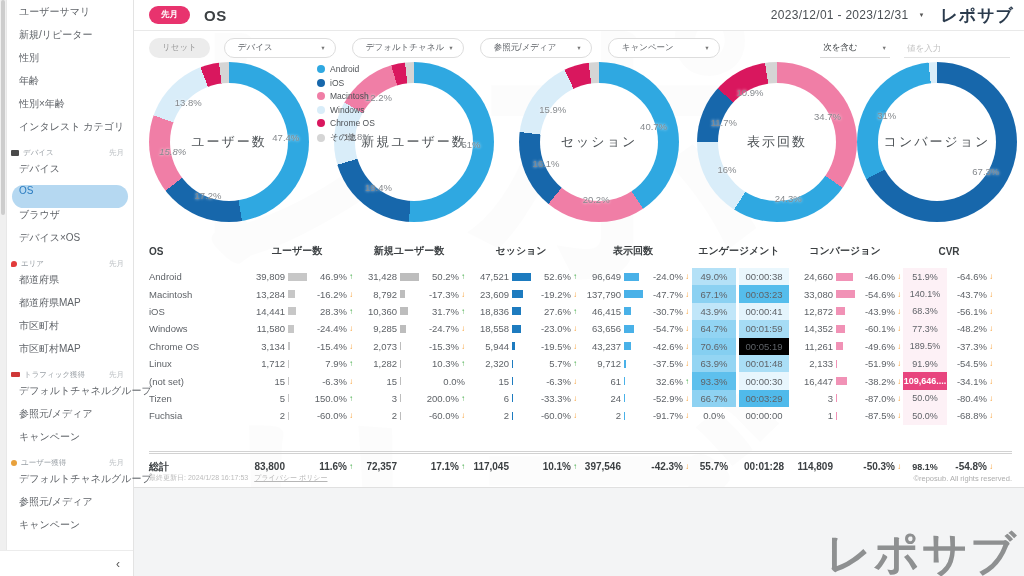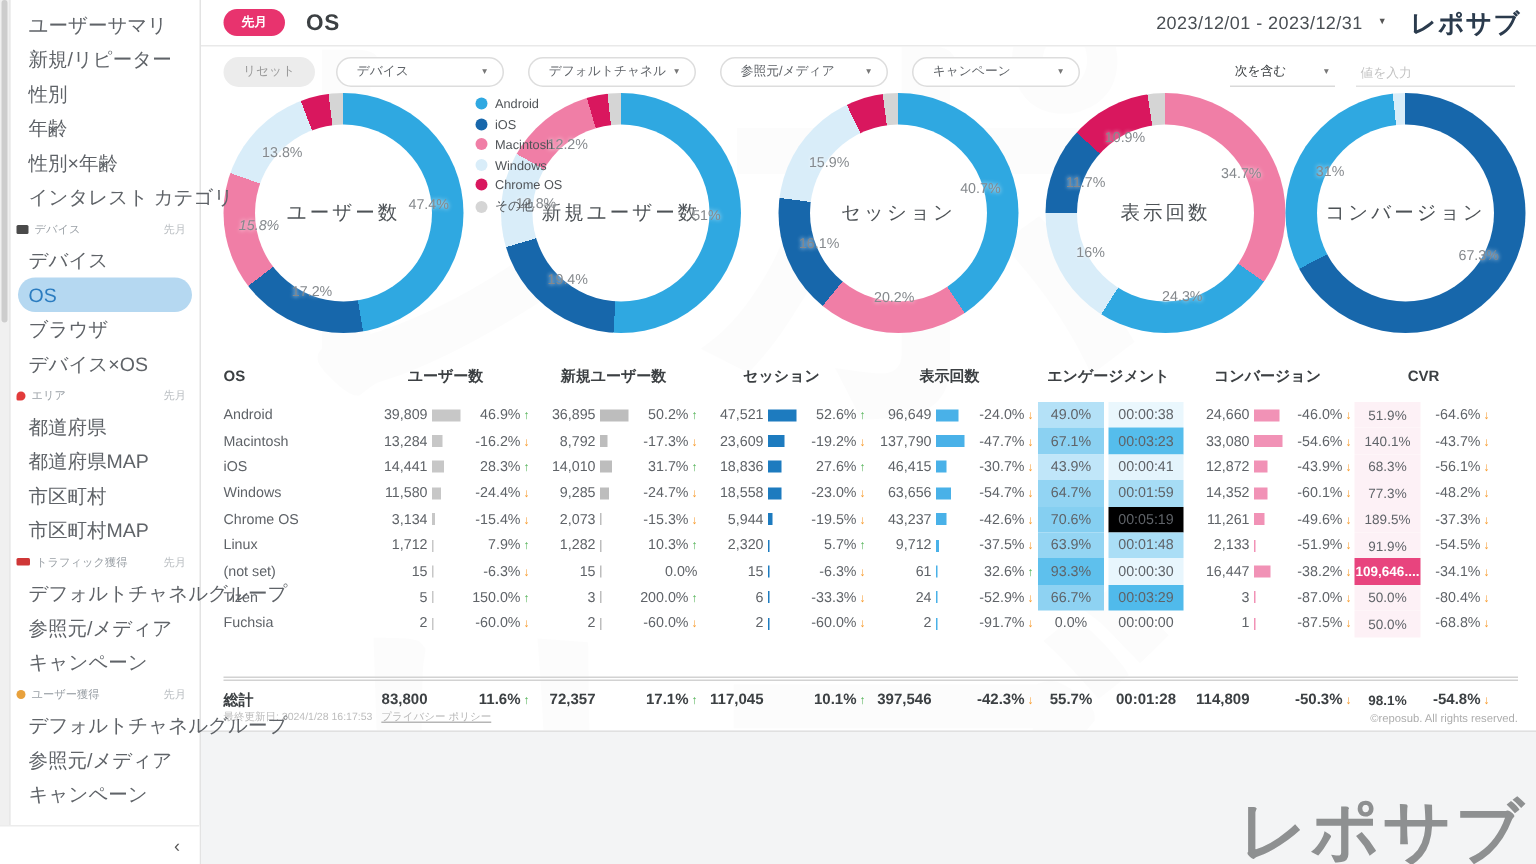--- a/index.html
+++ b/index.html
@@ -6,22 +6,22 @@
   body{width:1024px;height:576px;position:relative;overflow:hidden;
        font-family:"Liberation Sans","DejaVu Sans",sans-serif;background:#f3f4f5;}
 
   
   .sidebar{position:absolute;left:0;top:0;bottom:0;width:133px;background:#fff;
            border-right:1px solid #e3e3e3;z-index:6;}
   .scroll-track{position:absolute;left:0;top:0;bottom:0;width:6px;background:#f0f0f0;
                 border-right:1px solid #e8e8e8;}
   .scroll-thumb{position:absolute;left:1px;top:0;width:4px;height:215px;background:#cdcdcd;border-radius:2px;}
   #sidebar-list{position:absolute;top:5px;left:7px;right:0;}
-  .sb-item{height:23px;display:flex;align-items:center;padding-left:12px;
-           font-size:13px;color:#5f6368;cursor:pointer;white-space:nowrap;}
+  .sb-item{height:23px;display:flex;align-items:flex-start;padding-left:12px;
+           font-size:10px;color:#5f6368;cursor:pointer;white-space:nowrap;}
   .sb-item.sel{background:#b5d8f1;border-radius:12px;margin:0 5px;padding-left:7px;color:#2b7cc0;}
   .sb-section{height:19px;display:flex;align-items:center;padding-left:4px;gap:4px;
               font-size:7.5px;color:#9aa0a6;white-space:nowrap;}
   .sb-badge{margin-left:auto;padding-right:9px;font-size:7.5px;color:#bcc0c4;}
   .sb-ico{flex:0 0 auto;display:inline-block;}
   .monitor-icon{width:8px;height:6px;background:#4a4a4a;border-radius:1px;}
   .map-pin-icon{width:6px;height:6px;background:#e23b3b;border-radius:50% 50% 50% 1px;}
   .truck-icon{width:9px;height:5px;background:#cf3737;border-radius:1px;}
   .person-icon{width:6px;height:6px;background:#e8a13c;border-radius:50%;}
   .sb-collapse{position:absolute;bottom:0;left:0;right:0;height:25px;background:#fff;
@@ -322,21 +322,21 @@
         <div class="h-cvr">CVR</div>
       </div>
     <div id="t-body">
         <div class="t-row">
           <div class="c-os">Android</div>
           <div class="c-val">39,809</div>
           <div class="c-bar">
             <span class="bar" style="width: 22px; background: rgb(199, 199, 199);"></span>
           </div>
           <div class="c-chg">46.9%<span class="arr up">↑</span></div>
-          <div class="c-val">36,895</div>
+          <div class="c-val">31,428</div>
           <div class="c-bar">
             <span class="bar" style="width: 22px; background: rgb(189, 189, 189);"></span>
           </div>
           <div class="c-chg">50.2%<span class="arr up">↑</span></div>
           <div class="c-val">47,521</div>
           <div class="c-bar">
             <span class="bar" style="width: 22px; background: rgb(29, 123, 191);"></span>
           </div>
           <div class="c-chg">52.6%<span class="arr up">↑</span></div>
           <div class="c-val">96,649</div>
@@ -386,21 +386,21 @@
           <div class="c-cvr" style="background: rgb(253, 241, 246);">140.1%</div>
           <div class="c-chg c-cvrchg">-43.7%<span class="arr down">↓</span></div>
         </div>
         <div class="t-row">
           <div class="c-os">iOS</div>
           <div class="c-val">14,441</div>
           <div class="c-bar">
             <span class="bar" style="width: 7.92px; background: rgb(199, 199, 199);"></span>
           </div>
           <div class="c-chg">28.3%<span class="arr up">↑</span></div>
-          <div class="c-val">14,010</div>
+          <div class="c-val">10,360</div>
           <div class="c-bar">
             <span class="bar" style="width: 8.36px; background: rgb(189, 189, 189);"></span>
           </div>
           <div class="c-chg">31.7%<span class="arr up">↑</span></div>
           <div class="c-val">18,836</div>
           <div class="c-bar">
             <span class="bar" style="width: 8.8px; background: rgb(29, 123, 191);"></span>
           </div>
           <div class="c-chg">27.6%<span class="arr up">↑</span></div>
           <div class="c-val">46,415</div>

